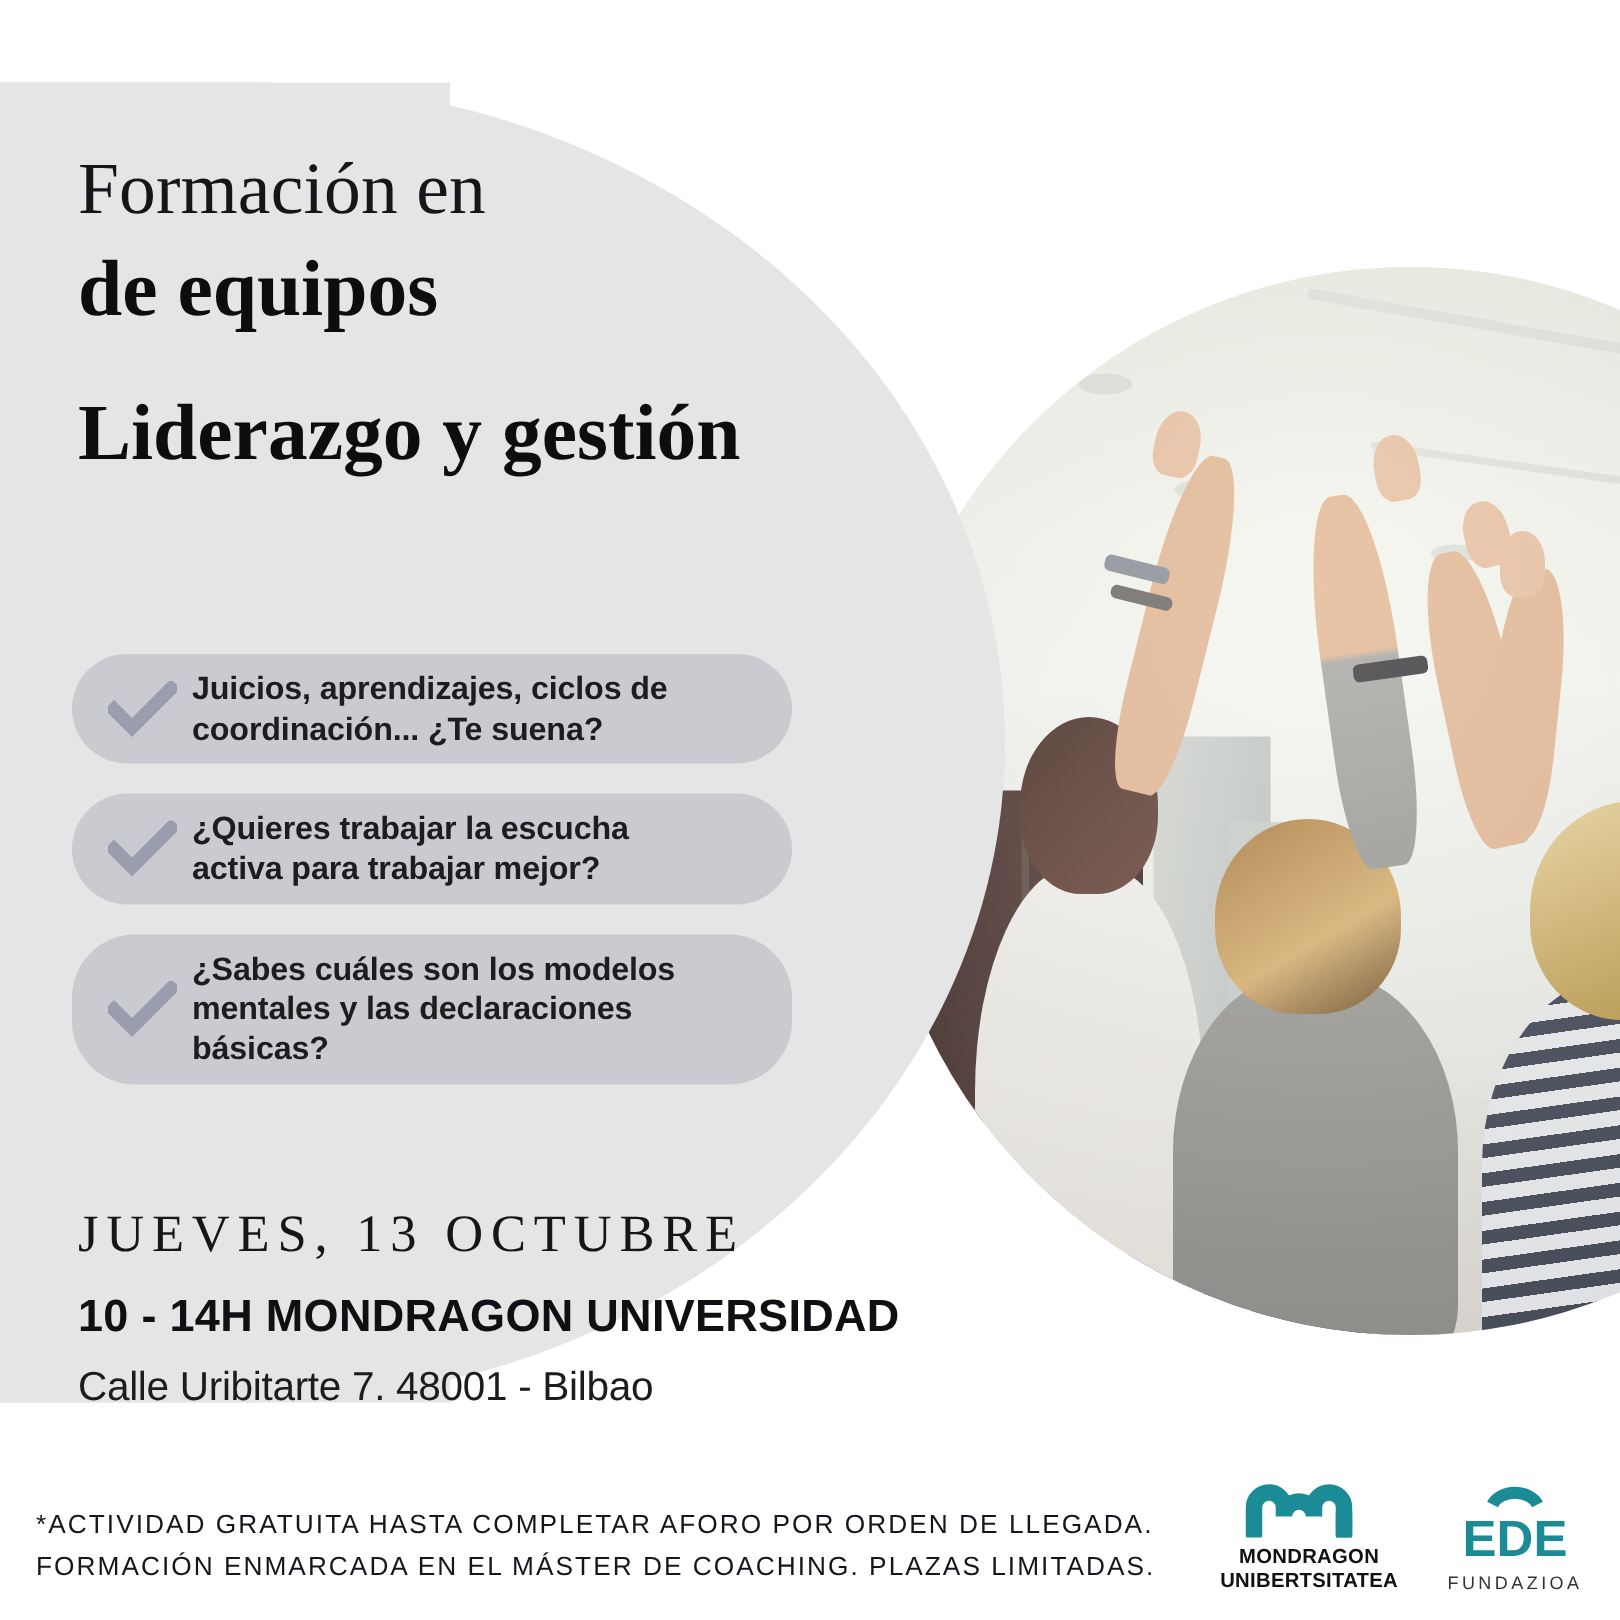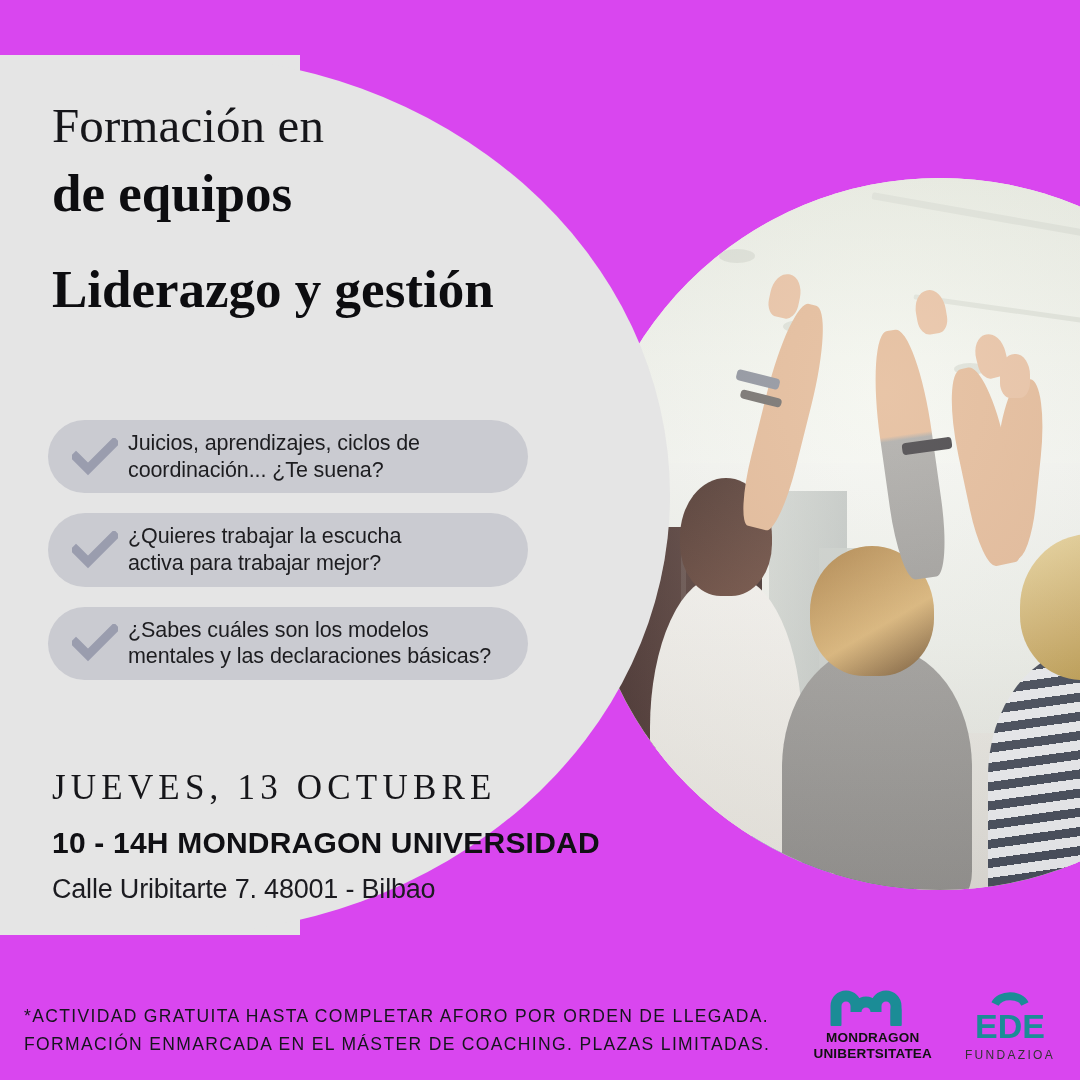--- a/index.html
+++ b/index.html
@@ -8,21 +8,21 @@
     font-family:"Liberation Sans", sans-serif;
     background:#a7a9ba;
     position:relative;
     overflow:hidden;
   }
 
   
   #poster {
     position:absolute; inset:0;
     width:1080px; height:1080px;
-    background:#d946ef;
+    background:#ffffff;
     overflow:hidden;
   }
 
   
   .photo-circle {
     position:absolute;
     left:584px; top:178px;
     width:712px; height:712px;
     border-radius:50%;
     overflow:hidden;
@@ -161,21 +161,21 @@
   .title-bold{
     font-family:"Liberation Serif", serif;
     font-weight:700;
     font-size:53px;
     line-height:1.32;
     color:#0d0d10;
     margin-top:26px;
   }
 
   
-  .checklist{ position:absolute; left:48px; top:420px; width:480px; }
+  .checklist{ position:absolute; left:48px; top:436px; width:480px;font-weight:bold; }
   .pill{
     position:relative;
     background:#cacbd1;
     border-radius:42px;
     min-height:66px;
     margin-bottom:20px;
     display:flex; align-items:center;
     padding:10px 22px 10px 18px;
   }
   .pill .check{
@@ -189,20 +189,21 @@
     letter-spacing:-.1px;
   }
 
   
   .date-block{ position:absolute; left:52px; top:768px; width:600px; }
   .date-line{
     font-family:"Liberation Serif", serif;
     font-size:35px;
     letter-spacing:5.2px;
     color:#16161a;
+    margin-top:35px;
   }
   .time-line{
     font-weight:700;
     font-size:30px;
     letter-spacing:.2px;
     color:#101014;
     margin-top:18px;
   }
   .addr-line{
     font-size:27px;

